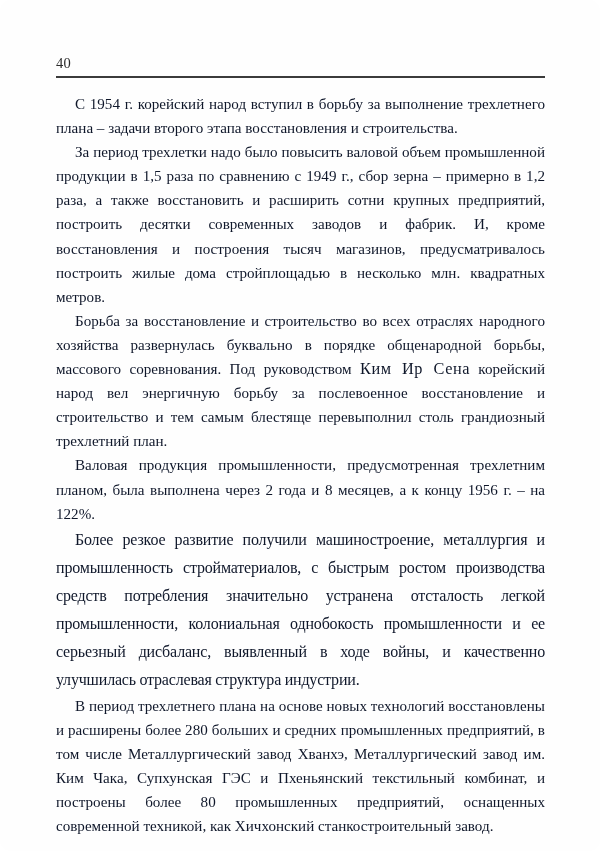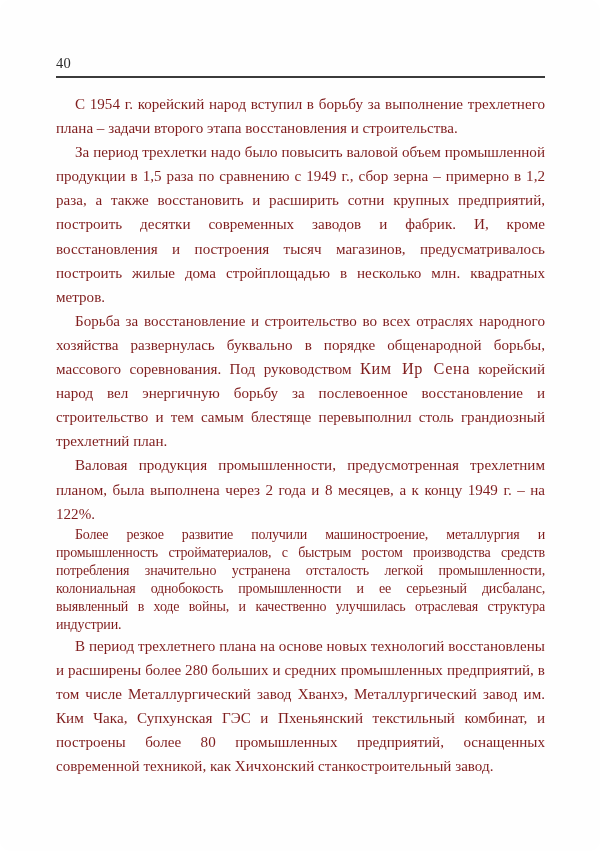--- a/index.html
+++ b/index.html
@@ -53,29 +53,29 @@
     width: 489px;
   }
 
   p.para {
     margin: 0;
     text-align: justify;
     text-justify: inter-word;
     text-indent: 19px;
     font-size: 15.1px;
     line-height: 24.1px;
-    color: #7f1d1d;
+    color: #0f172a;
     hyphens: manual;
     -webkit-hyphens: manual;
   }
 
   
   p.para.condensed {
-    font-size: 14px;
-    line-height: 18px;
+    font-size: 16px;
+    line-height: 28px;
     letter-spacing: -0.18px;
     word-spacing: -0.3px;
   }
 
   
   .name-display {
     font-size: 16.3px;
     letter-spacing: 0.55px;
     word-spacing: 1.2px;
   }
@@ -92,21 +92,21 @@
 
   <div class="body-block">
 
     <p class="para">С 1954 г. корейский народ вступил в борьбу за выполнение трехлетнего плана – задачи второго этапа восстановления и строительства.</p>
 
     <p class="para">За период трехлетки надо было повысить валовой объем промышленной продукции в 1,5 раза по сравнению с 1949 г., сбор зерна – примерно в 1,2 раза, а также восстановить и расширить сотни крупных предприятий, построить десятки современных заводов и фабрик. И, кроме восстановления и построения тысяч магазинов, предусматривалось построить жилые дома стройплощадью в несколько млн. квадратных метров.</p>
 
 
     <p class="para"><span>Борьба за восстановление и строительство во всех отраслях народного хозяйства развернулась буквально в порядке общенародной борьбы, массового соревнования. Под руководством </span><span class="name-display">Ким Ир Сена</span><span> корейский народ вел энергичную борьбу за послевоенное восстановление и строительство и тем самым блестяще перевыполнил столь грандиозный трехлетний план.</span></p>
 
-    <p class="para">Валовая продукция промышленности, предусмотренная трехлетним планом, была выполнена через 2 года и 8 месяцев, а к концу 1949 г. – на 122%.</p>
+    <p class="para">Валовая продукция промышленности, предусмотренная трехлетним планом, была выполнена через 2 года и 8 месяцев, а к концу 1956 г. – на 122%.</p>
 
     <p class="para condensed">Более резкое развитие получили машиностроение, металлургия и промышленность стройматериалов, с быстрым ростом производства средств потребления значительно устранена отсталость легкой промышленности, колониальная однобокость промышленности и ее серьезный дисбаланс, выявленный в ходе войны, и качественно улучшилась отраслевая структура индустрии.</p>
 
     <p class="para"><span>В период трехлетнего плана на основе новых технологий восстановлены и расширены более 280 больших и средних промышленных предприятий, в том числе Металлургический завод Хванхэ, Металлургический завод им. </span><span>Ким Чака</span><span>, Супхунская ГЭС и Пхеньянский текстильный комбинат, и построены более 80 промышленных предприятий, оснащенных современной техникой, как Хичхонский станкостроительный завод.</span></p>
 
   </div>
 
 </div>
 
 </body></html>

